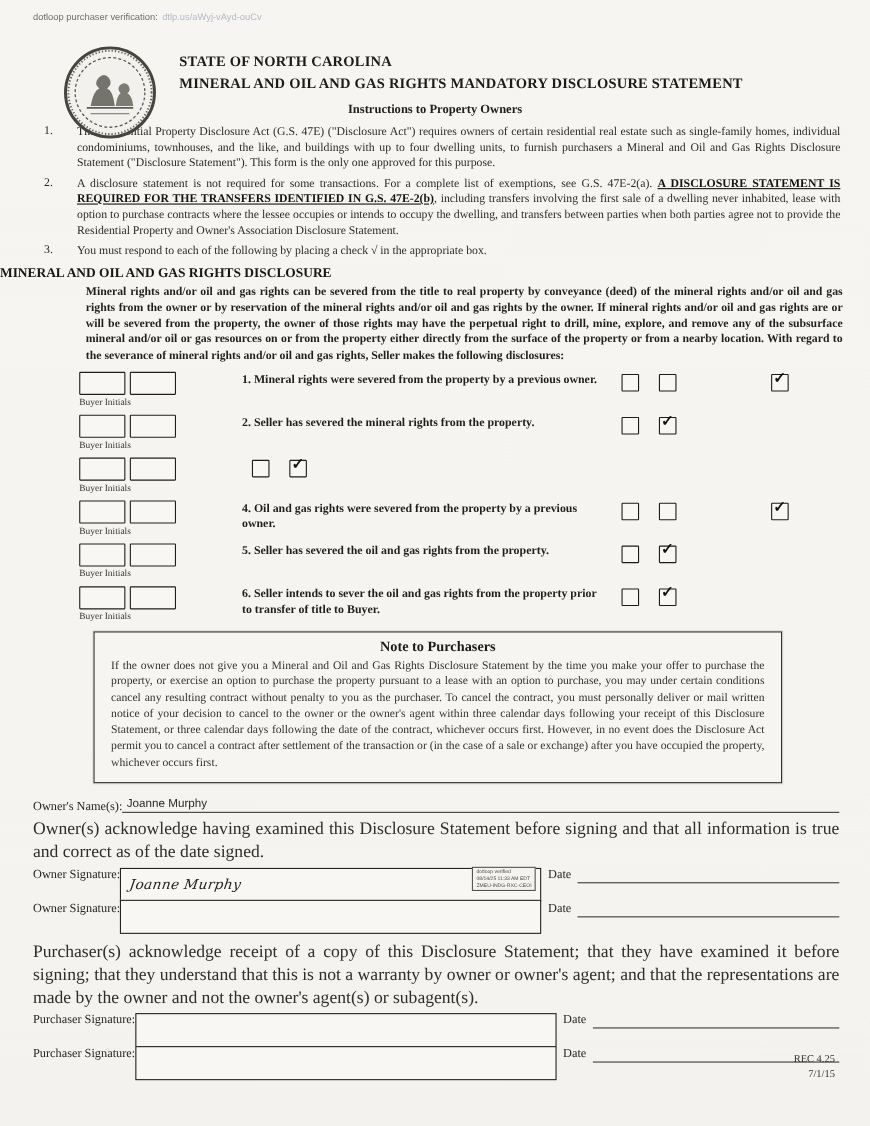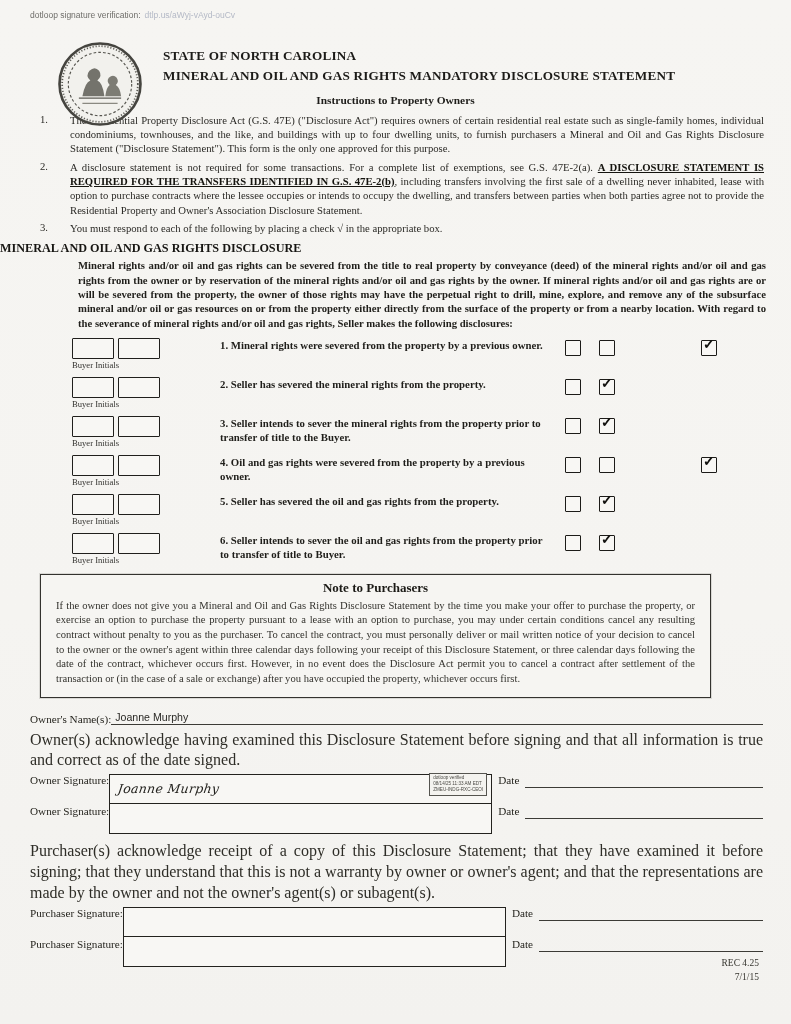--- a/index.html
+++ b/index.html
@@ -30,21 +30,21 @@
   .drow{display:flex;align-items:flex-start;margin-bottom:7px;}
   .initials{flex:0 0 148px;}
   .iboxes{display:flex;gap:4px;}
   .ibox{width:40px;height:19px;border:1.6px solid #201f1c;background:#f8f7f4;border-radius:1px;}
   .ilabel{width:88px;text-align:left;font-size:8.6px;margin-top:1px;color:#343330;}
   .rtext{flex:0 0 330px;font-weight:bold;font-size:10.8px;line-height:1.3;padding-right:6px;color:#1f1e1a;}
   .col-yes,.col-no{flex:0 0 34px;display:flex;justify-content:center;}
   .col-norep{flex:0 0 170px;display:flex;justify-content:center;}
   .cb{width:14px;height:14px;border:1.7px solid #1c1b18;margin-top:2px;background:#f8f7f4;border-radius:1px;}
   .cb .mark{display:block;font-size:14px;font-weight:bold;line-height:12px;margin:-2px 0 0 1px;color:#12110e;}
-  .note-box{margin:9px 80px 0 40px;border:1.6px solid #33322e;box-shadow:0 0 0 1px #d9d8d4;padding:5px 15px 10px;background:#f6f5f2;}
+  .note-box{margin:9px 80px 0 85px;border:1.6px solid #33322e;box-shadow:0 0 0 1px #d9d8d4;padding:5px 15px 10px;background:#f6f5f2;}
   .note-title{text-align:center;font-weight:bold;font-size:13px;color:#1b1a16;}
   .note-body{font-size:10.6px;line-height:1.38;text-align:justify;margin-top:3px;color:#33322d;}
   .fields{margin:0 28px 0 30px;}
   .fline{display:flex;align-items:flex-end;font-size:11.2px;margin-top:13px;}
   .flabel{white-space:nowrap;color:#26251f;}
   .fill{flex:1;border-bottom:1.2px solid #3c3b36;font-family:"Liberation Sans",sans-serif;font-size:10.6px;padding:0 0 1px 4px;color:#2a2925;}
   .ack{font-size:16px;line-height:1.3;margin-top:5px;text-align:justify;color:#2e2d27;}
   .sig-row{display:flex;align-items:flex-start;font-size:11.2px;}
   .sig-label{white-space:nowrap;color:#26251f;}
   .sig-box{position:relative;width:383px;height:31px;border:1.8px solid #23221e;background:#f8f7f4;box-sizing:border-box;}
@@ -54,21 +54,21 @@
   .date-label{margin-left:6px;color:#26251f;}
   .date-line{flex:1;border-bottom:1.2px solid #3c3b36;height:13px;margin-left:6px;}
   .footer{position:absolute;right:32px;bottom:40px;text-align:right;font-size:9.5px;line-height:1.5;color:#36352f;}
 </style>
 </head>
 <body>
 
 <div class="page">
 
   <div class="verify">
-    <span>dotloop signature verification:</span><a class="code" href="#">dtlp.us/aWyj-vAyd-ouCv</a>
+    <span>dotloop purchaser verification:</span><a class="code" href="#">dtlp.us/aWyj-vAyd-ouCv</a>
   </div>
 
   <div class="seal">
     <svg viewBox="0 0 100 100" width="88" height="88">
       <circle cx="50" cy="50" r="46" fill="#f2f1ed" stroke="#45443f" stroke-width="3"></circle>
       <circle cx="50" cy="50" r="43" fill="none" stroke="#5c5b55" stroke-width="2" stroke-dasharray="1.3 2.1"></circle>
       <circle cx="50" cy="50" r="36" fill="none" stroke="#55544e" stroke-width="1.3" stroke-dasharray="3 2.4"></circle>
       <path d="M30 64 q3-16 9-18 q-6-5-1-11 q6-6 11 0 q4 6-2 11 q6 2 8 18 z" fill="#74736c"></path>
       <path d="M56 64 q1-10 5-13 q-4-4-1-8 q5-5 9 0 q3 5-1 8 q5 3 6 13 z" fill="#7d7c74"></path>
       <line x1="26" y1="66" x2="74" y2="66" stroke="#5c5b55" stroke-width="1.6"></line>
@@ -152,21 +152,20 @@
     </div>
 
     <div class="drow">
       <div class="initials">
         <div class="iboxes">
             <div class="ibox"></div>
             <div class="ibox"></div>
           </div>
         <div class="ilabel">Buyer Initials</div>
       </div>
-      <div class="rtext">3. Seller intends to sever the mineral rights from the property prior to transfer of title to the Buyer.</div>
       <div class="col-yes">
           <div class="cb">
             <span class="mark"></span>
           </div>
         </div>
       <div class="col-no">
           <div class="cb">
             <span class="mark">✓</span>
           </div>
         </div>

